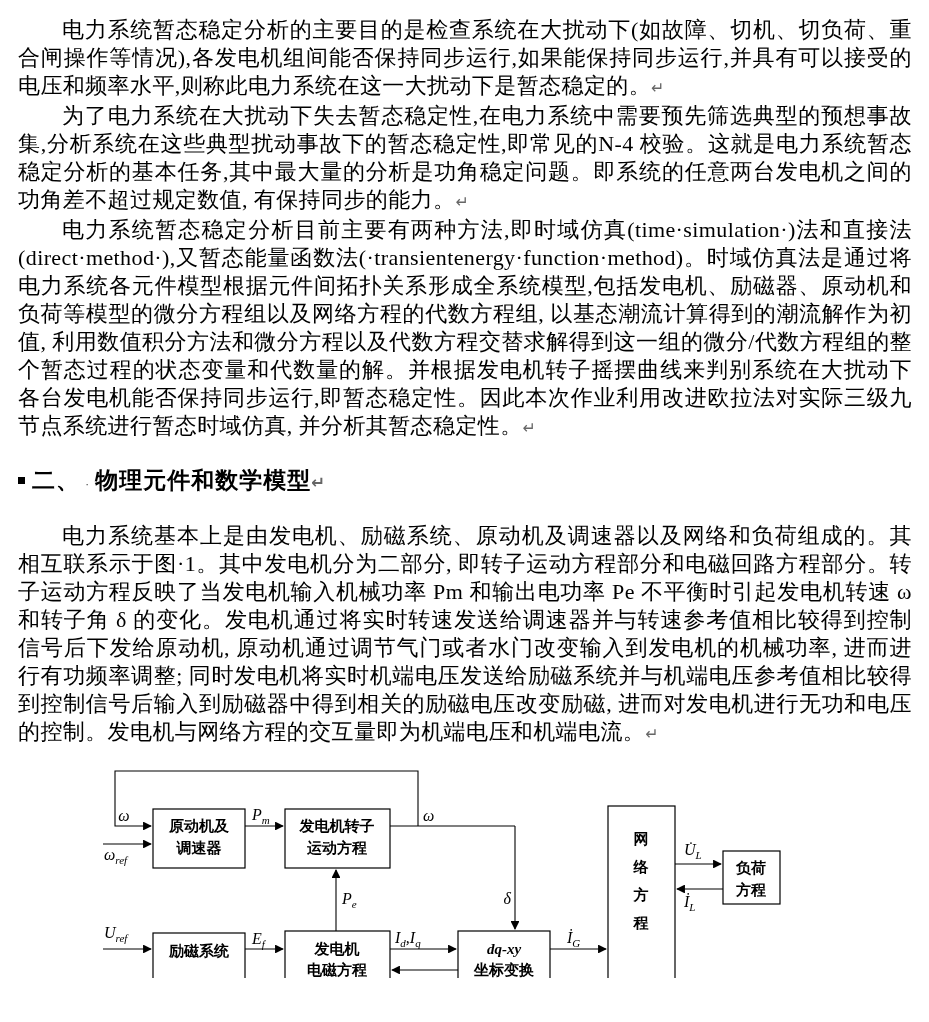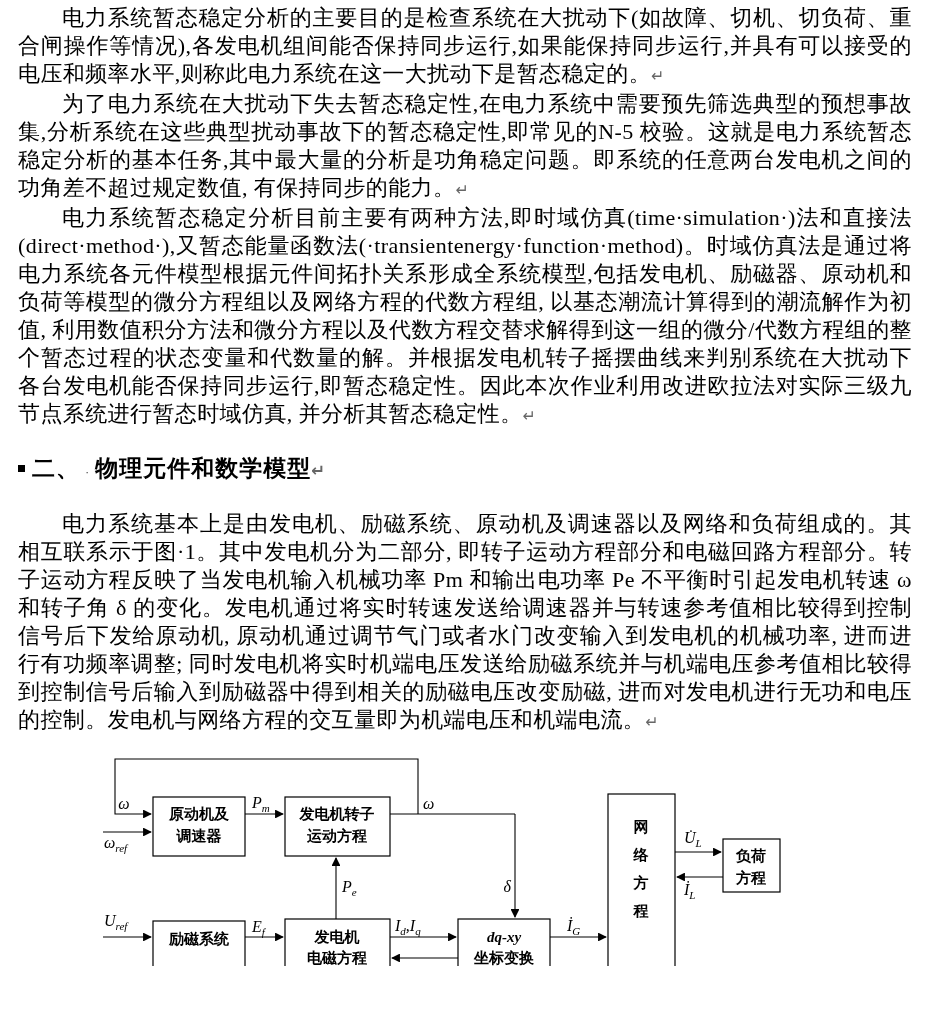--- a/index.html
+++ b/index.html
@@ -1,21 +1,21 @@
 <!DOCTYPE html>
 <html><head>
 <meta charset="utf-8">
 <style>
   html, body { margin: 0; padding: 0; background: #ffffff; }
   body {
     width: 929px; height: 1022px; overflow: hidden;
     font-family: "Liberation Serif", "DejaVu Serif", serif;
     color: #000;
   }
-  .page { padding: 4px 17px 0 18px; box-sizing: border-box; }
+  .page { padding: 16px 17px 0 18px; box-sizing: border-box; }
   .para {
     margin: 0;
     font-size: 22px;
     line-height: 28px;
     text-align: justify;
     text-indent: 2em;
     letter-spacing: 0.4px;
   }
   .ret {
     color: #666;
@@ -57,21 +57,21 @@
   }
   svg tspan.sub { font-size: 11px; }
 </style>
 </head>
 <body>
 
 <div class="page">
 
   <p class="para"><span>电力系统暂态稳定分析的主要目的是检查系统在大扰动下(如故障、切机、切负荷、重合闸操作等情况),各发电机组间能否保持同步运行,如果能保持同步运行,并具有可以接受的电压和频率水平,则称此电力系统在这一大扰动下是暂态稳定的。</span><span class="ret">↵</span></p>
 
-  <p class="para"><span>为了电力系统在大扰动下失去暂态稳定性,在电力系统中需要预先筛选典型的预想事故集,分析系统在这些典型扰动事故下的暂态稳定性,即常见的N-5 校验。这就是电力系统暂态稳定分析的基本任务,其中最大量的分析是功角稳定问题。即系统的任意两台发电机之间的功角差不超过规定数值, 有保持同步的能力。</span><span class="ret">↵</span></p>
+  <p class="para"><span>为了电力系统在大扰动下失去暂态稳定性,在电力系统中需要预先筛选典型的预想事故集,分析系统在这些典型扰动事故下的暂态稳定性,即常见的N-4 校验。这就是电力系统暂态稳定分析的基本任务,其中最大量的分析是功角稳定问题。即系统的任意两台发电机之间的功角差不超过规定数值, 有保持同步的能力。</span><span class="ret">↵</span></p>
 
   <p class="para"><span>电力系统暂态稳定分析目前主要有两种方法,即时域仿真(time·simulation·)法和直接法(direct·method·),又暂态能量函数法(·transientenergy·function·method)。时域仿真法是通过将电力系统各元件模型根据元件间拓扑关系形成全系统模型,包括发电机、励磁器、原动机和负荷等模型的微分方程组以及网络方程的代数方程组, 以基态潮流计算得到的潮流解作为初值, 利用数值积分方法和微分方程以及代数方程交替求解得到这一组的微分/代数方程组的整个暂态过程的状态变量和代数量的解。并根据发电机转子摇摆曲线来判别系统在大扰动下各台发电机能否保持同步运行,即暂态稳定性。因此本次作业利用改进欧拉法对实际三级九节点系统进行暂态时域仿真, 并分析其暂态稳定性。</span><span class="ret">↵</span></p>
 
   <div class="heading-row">
     <span class="outline-square"></span>
     <h2 class="section-heading"><span>二、</span><span class="space-dot">·</span><span>物理元件和数学模型</span><span class="ret">↵</span></h2>
   </div>
 
   <p class="para"><span>电力系统基本上是由发电机、励磁系统、原动机及调速器以及网络和负荷组成的。其相互联系示于图·1。其中发电机分为二部分, 即转子运动方程部分和电磁回路方程部分。转子运动方程反映了当发电机输入机械功率 Pm 和输出电功率 Pe 不平衡时引起发电机转速 ω 和转子角 δ 的变化。发电机通过将实时转速发送给调速器并与转速参考值相比较得到控制信号后下发给原动机, 原动机通过调节气门或者水门改变输入到发电机的机械功率, 进而进行有功频率调整; 同时发电机将实时机端电压发送给励磁系统并与机端电压参考值相比较得到控制信号后输入到励磁器中得到相关的励磁电压改变励磁, 进而对发电机进行无功和电压的控制。发电机与网络方程的交互量即为机端电压和机端电流。</span><span class="ret">↵</span></p>
 

